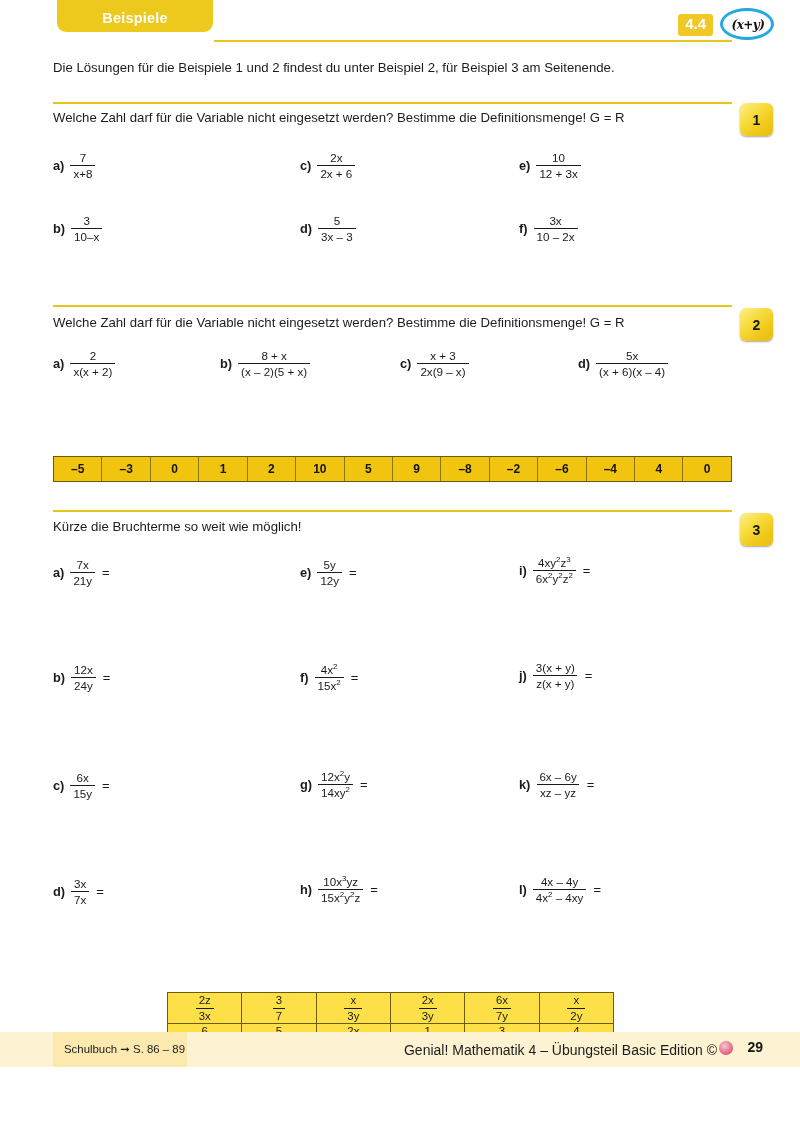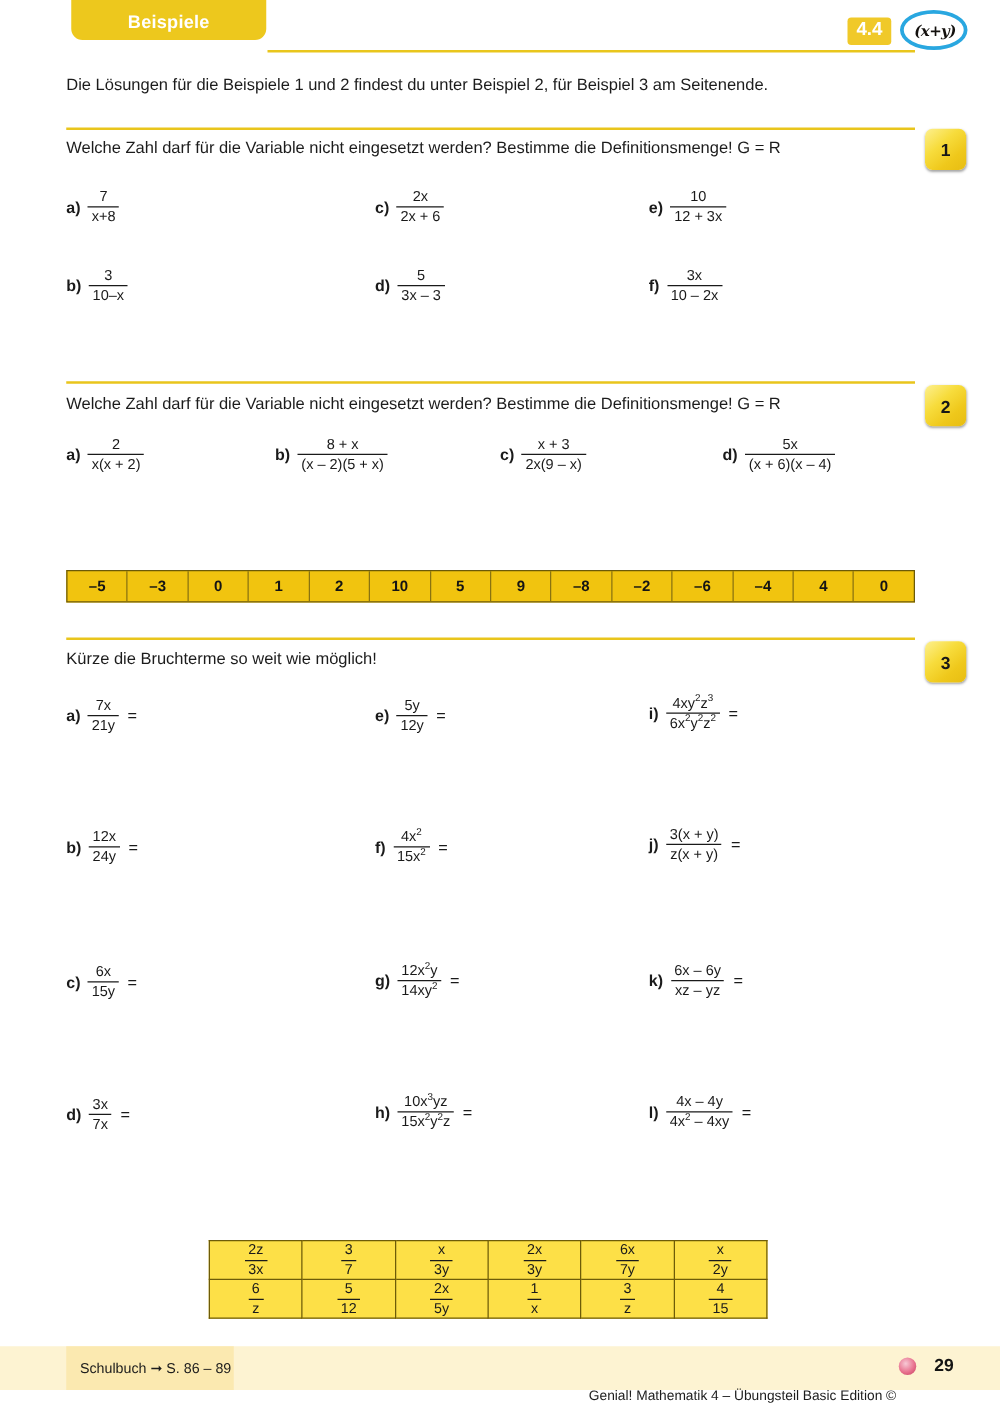--- a/index.html
+++ b/index.html
@@ -220,21 +220,21 @@
     text-align: center;
     vertical-align: middle;
     padding: 0;
   }
   .anstable .frac { font-size: 11.4px; }
 
   
   .footer {
     position: absolute;
     left: 0;
-    top: 1077px;
+    top: 1032px;
     width: 780px;
     height: 35px;
   }
   .footer-strip {
     position: absolute;
     left: 0; top: 0;
     width: 800px;
     height: 35px;
     background: #fdf3d2;
   }
@@ -249,24 +249,23 @@
     position: absolute;
     left: 64px;
     top: 10px;
     font-size: 11.4px;
     color: #1c1c1c;
   }
   .footer-right-txt {
     position: absolute;
     right: 63px;
     top: 10px;
-    font-size: 11px;
+    font-size: 14px;
     color: #1c1c1c;
     white-space: nowrap;
-    margin-top: 24px;
   }
   .footer-logo {
     position: absolute;
     right: 47px;
     top: 9px;
     width: 14px;
     height: 14px;
     border-radius: 50%;
     background: radial-gradient(circle at 40% 35%, #f7c9d5 0%, #e8728f 55%, #c23a5c 100%);
   }

